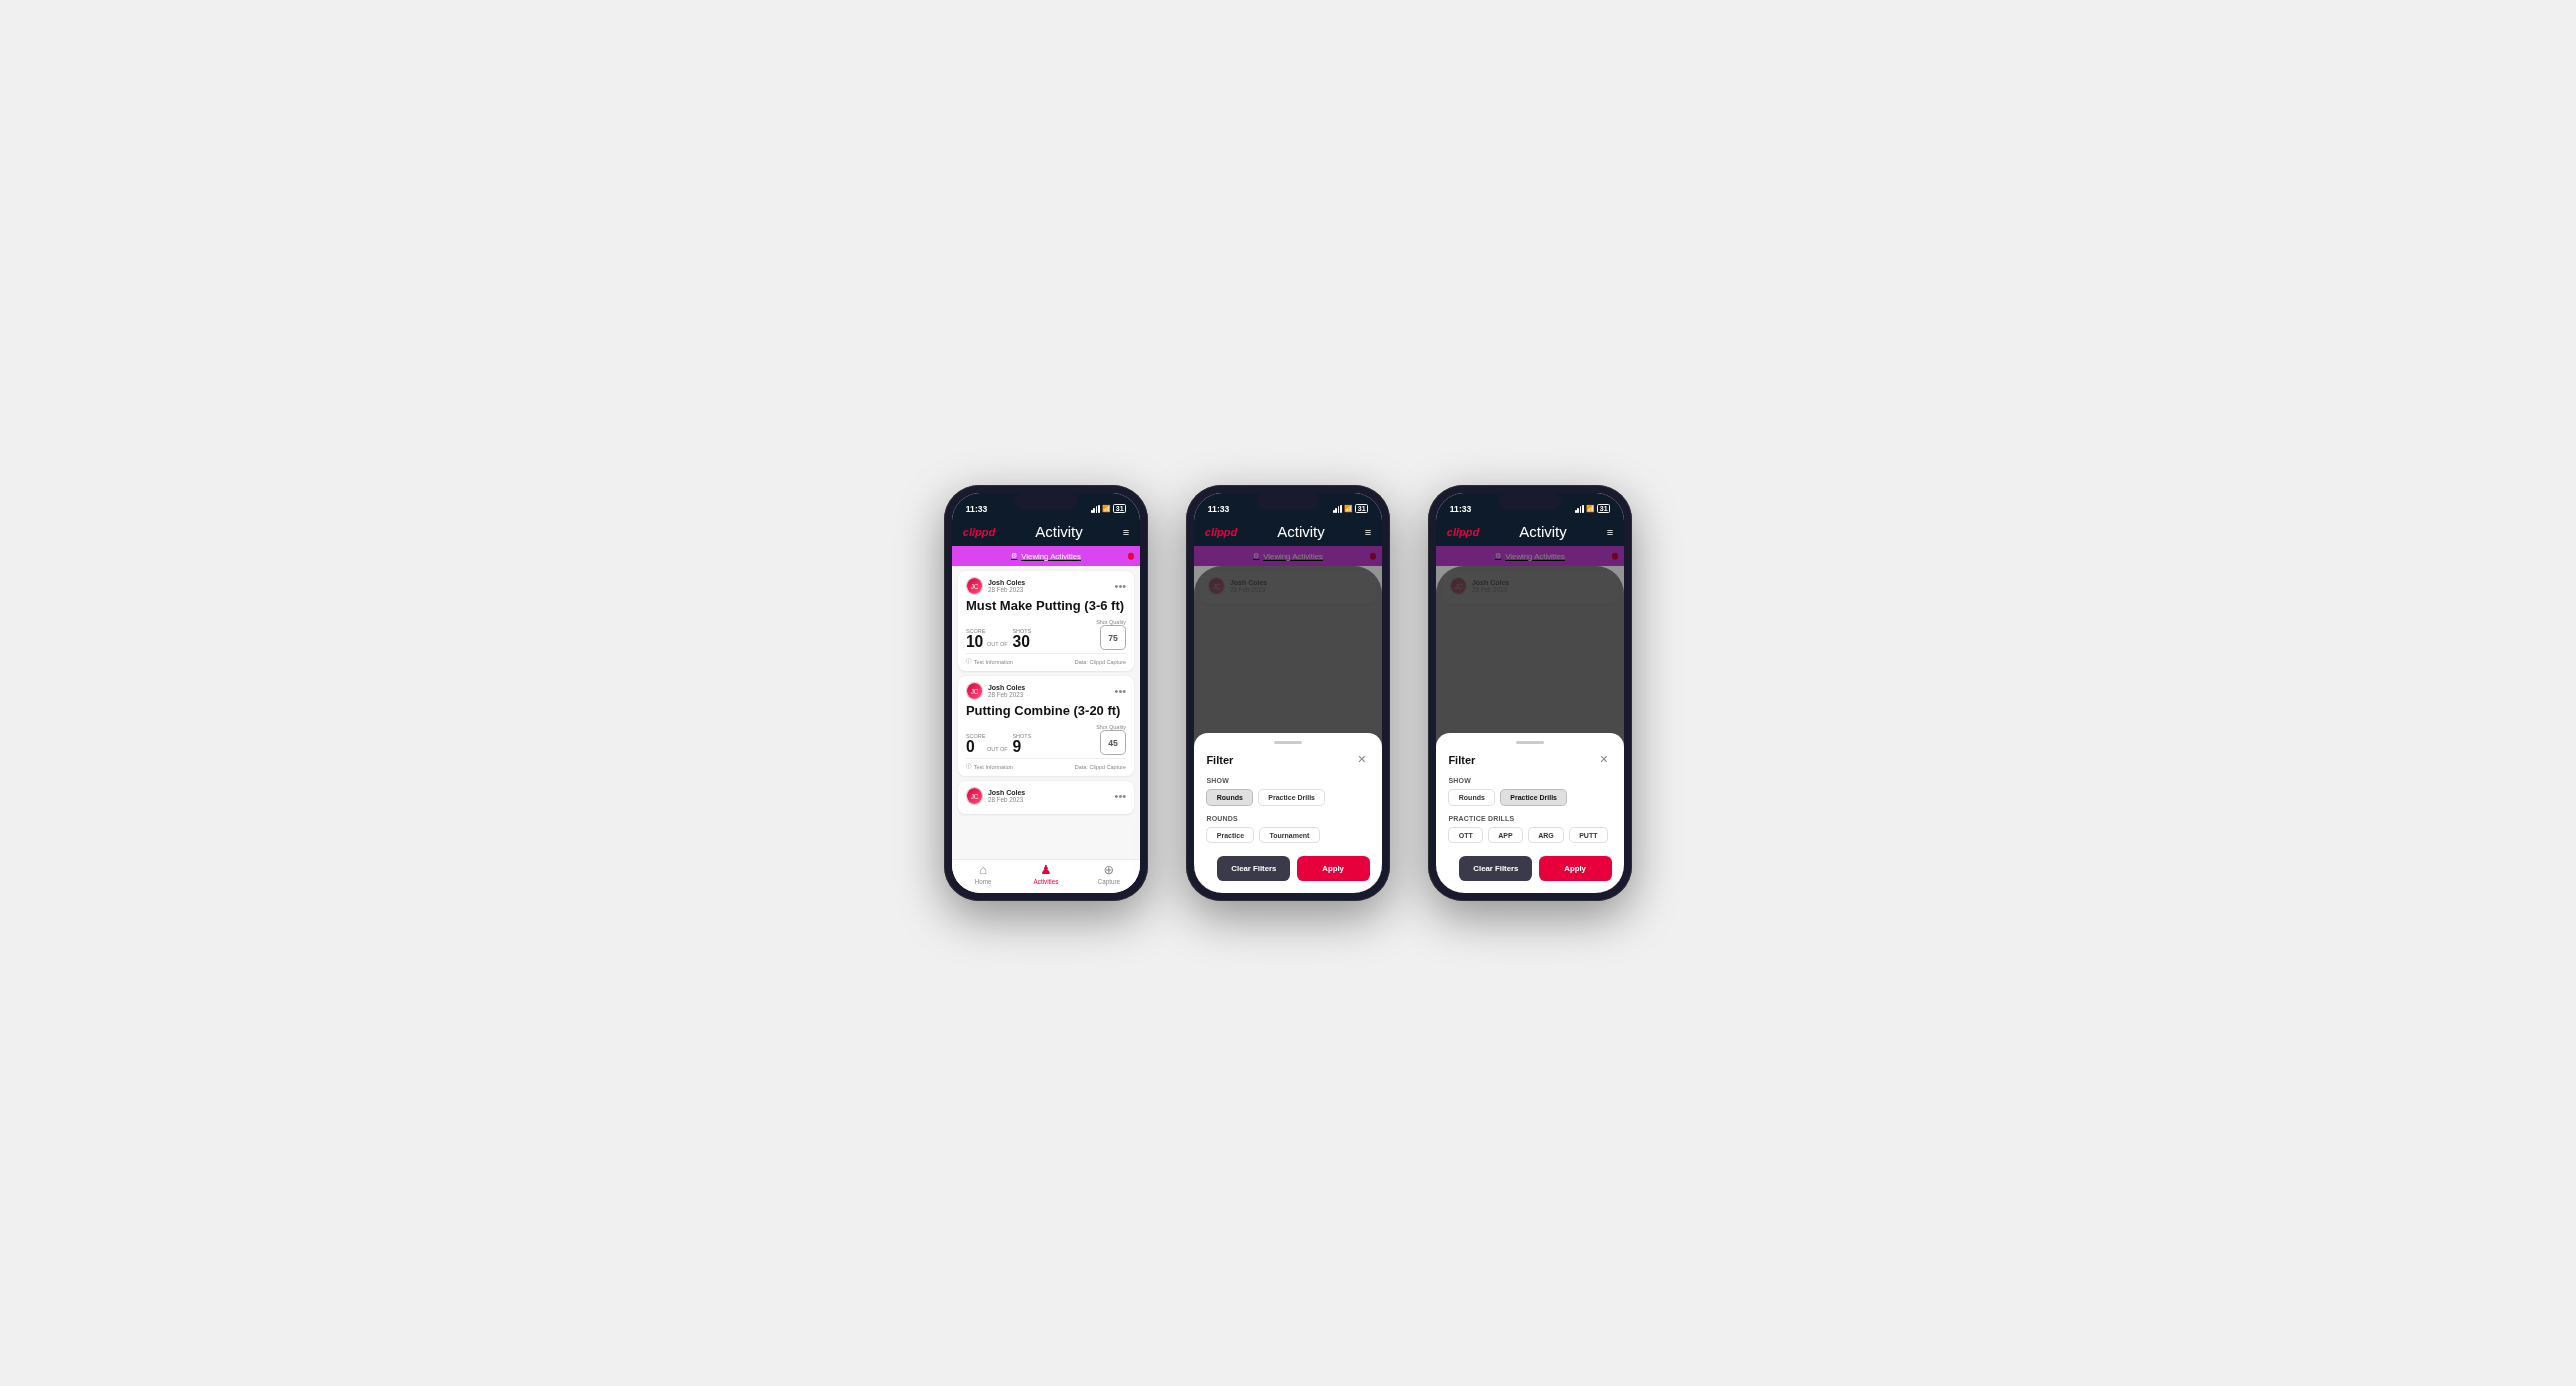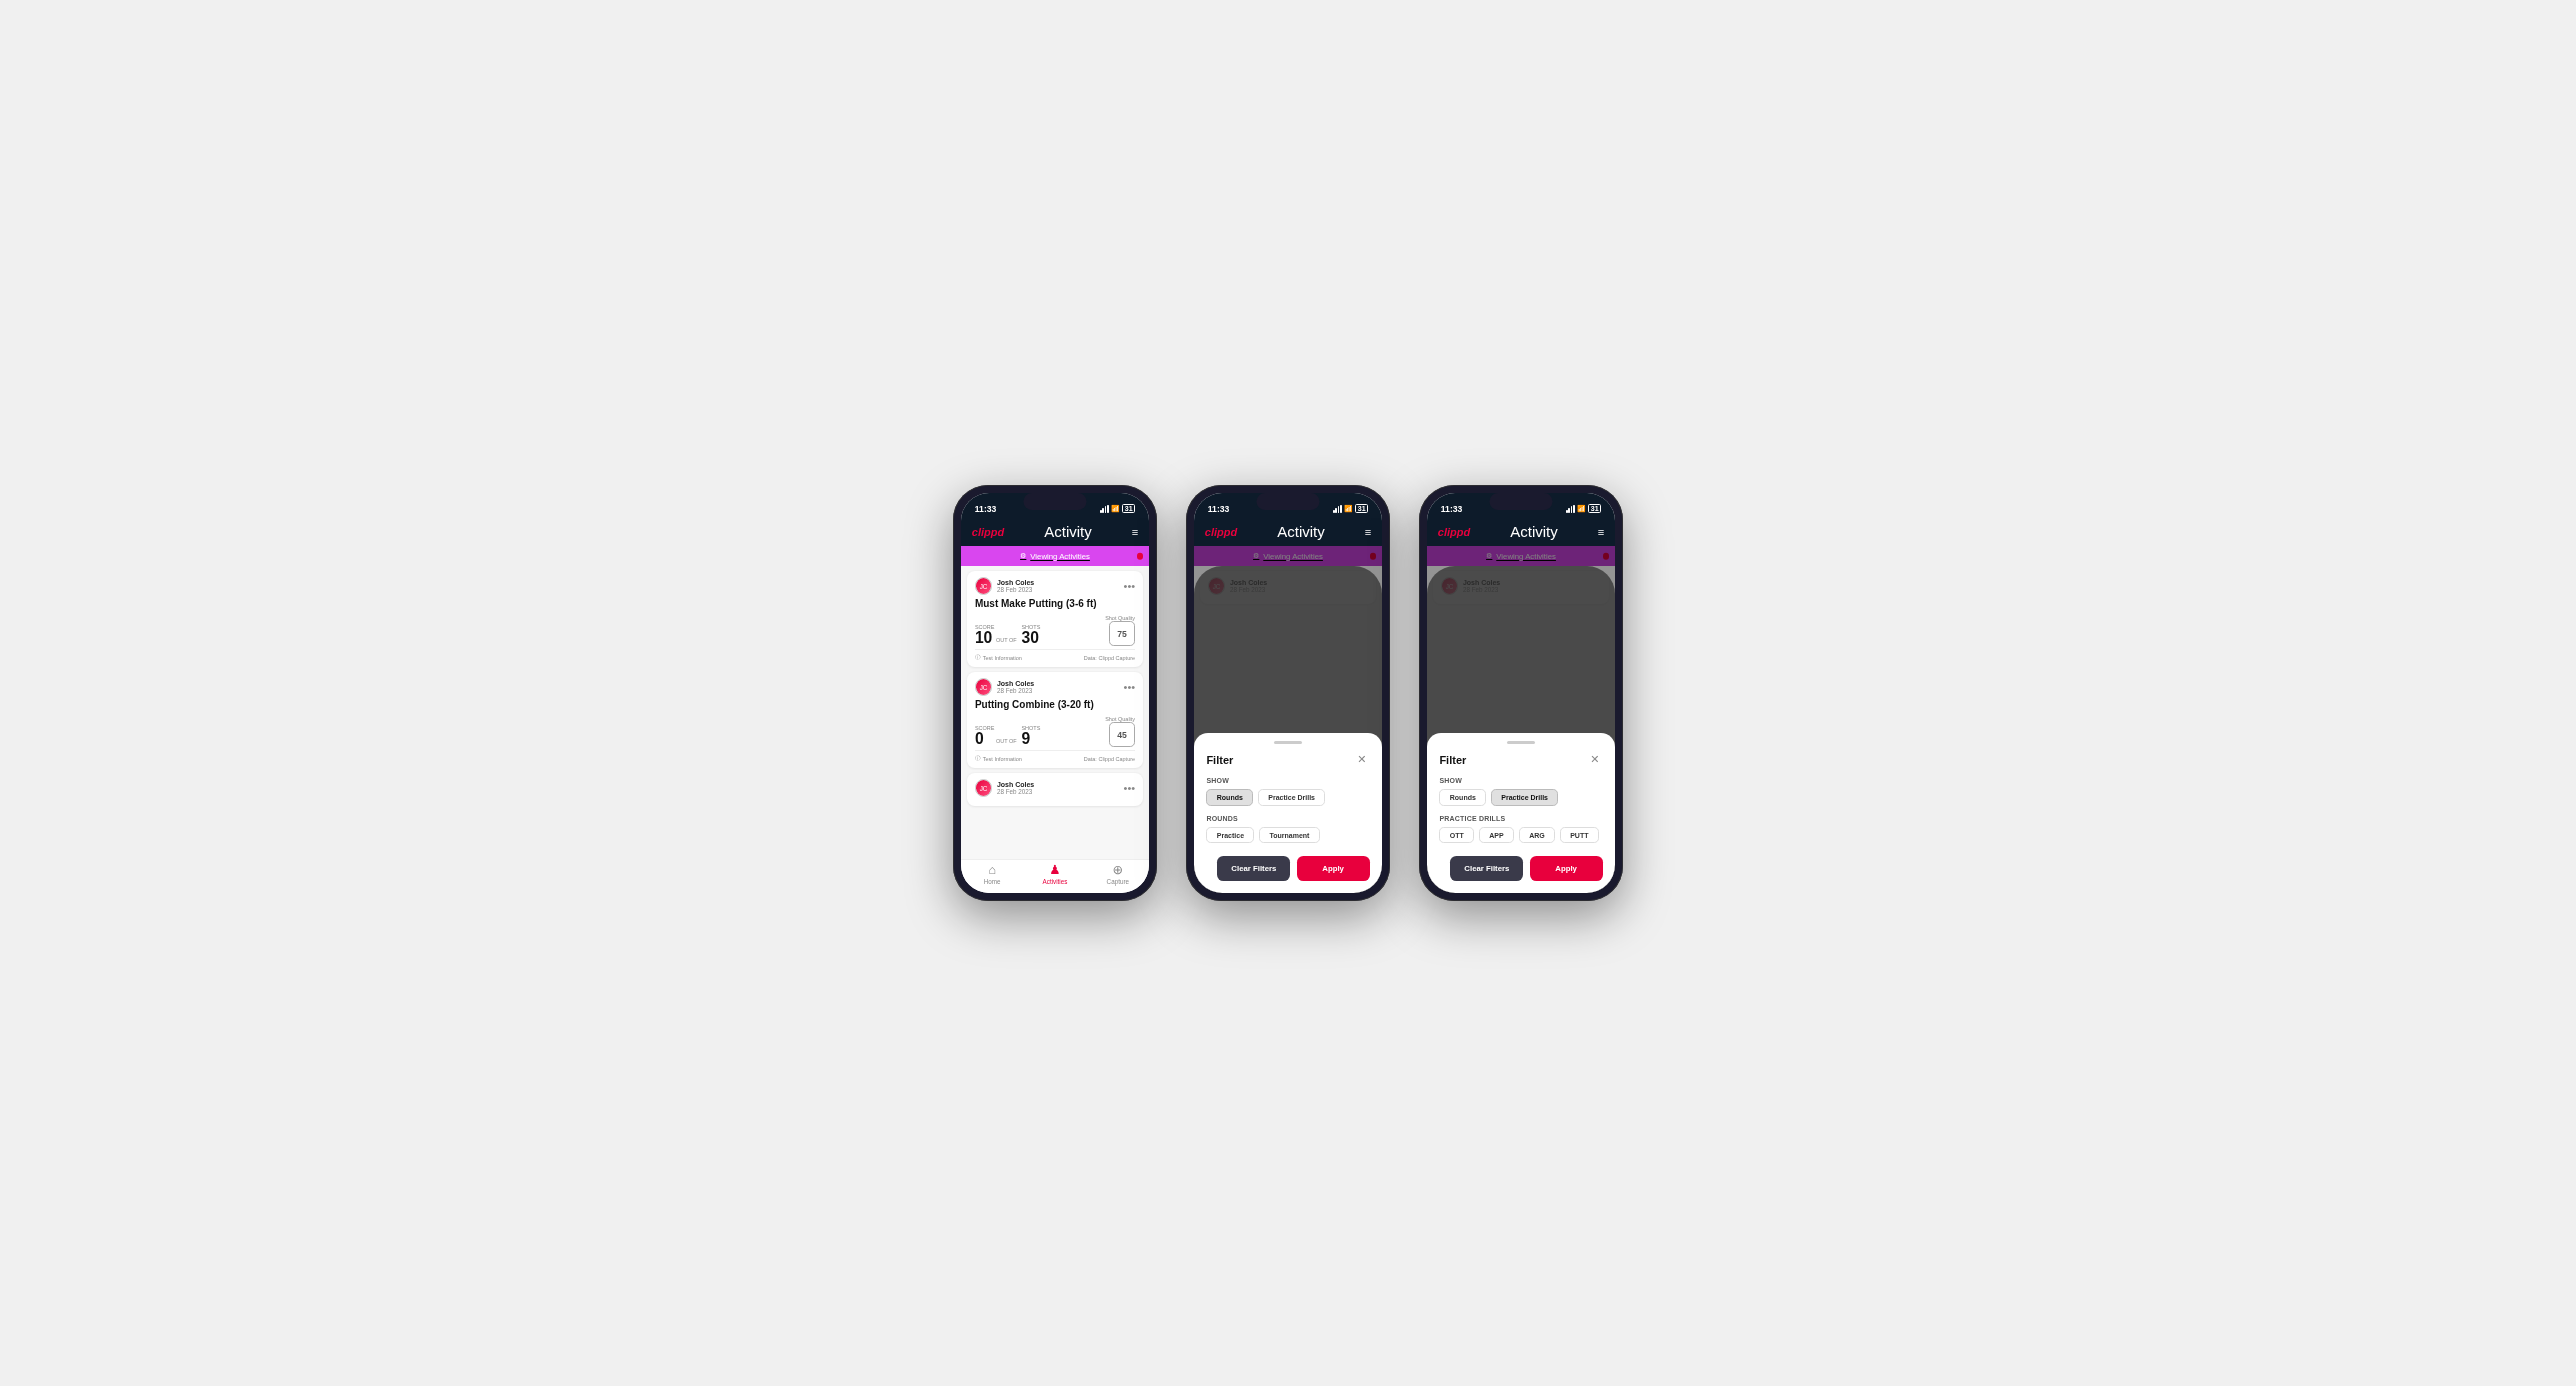--- a/index.html
+++ b/index.html
@@ -8,21 +8,21 @@
       display: flex;
       justify-content: center;
       align-items: center;
       min-height: 100vh;
       font-family: -apple-system, BlinkMacSystemFont, 'Segoe UI', sans-serif;
       padding: 31px 15.7px;
     }
 
     .phones-container {
       display: flex;
-      gap: 29px;
+      gap: 38px;
       align-items: center;
       justify-content: flex-end;
     }
 
     
     .phone {
       width: 204px;
       height: 416px;
       background: #1a1a2e;
       border-radius: 35px;
@@ -191,21 +191,21 @@
       font-size: 6.3px;
       color: white;
     }
 
     .card-user-info { display: flex; flex-direction: column; }
     .card-username { font-size: 7px; font-weight: 600; color: #222; }
     .card-date { font-size: 6.3px; color: #888; }
     .card-more { font-size: 11px; color: #888; line-height: 1; }
 
     .card-title {
-      font-size: 10px;
+      font-size: 13px;
       font-weight: 700;
       color: #111;
       margin: 3.1px 0 6.3px;
     }
 
     .stat-label {
       font-size: 5.5px;
       color: #888;
       font-weight: 500;
       text-transform: uppercase;

